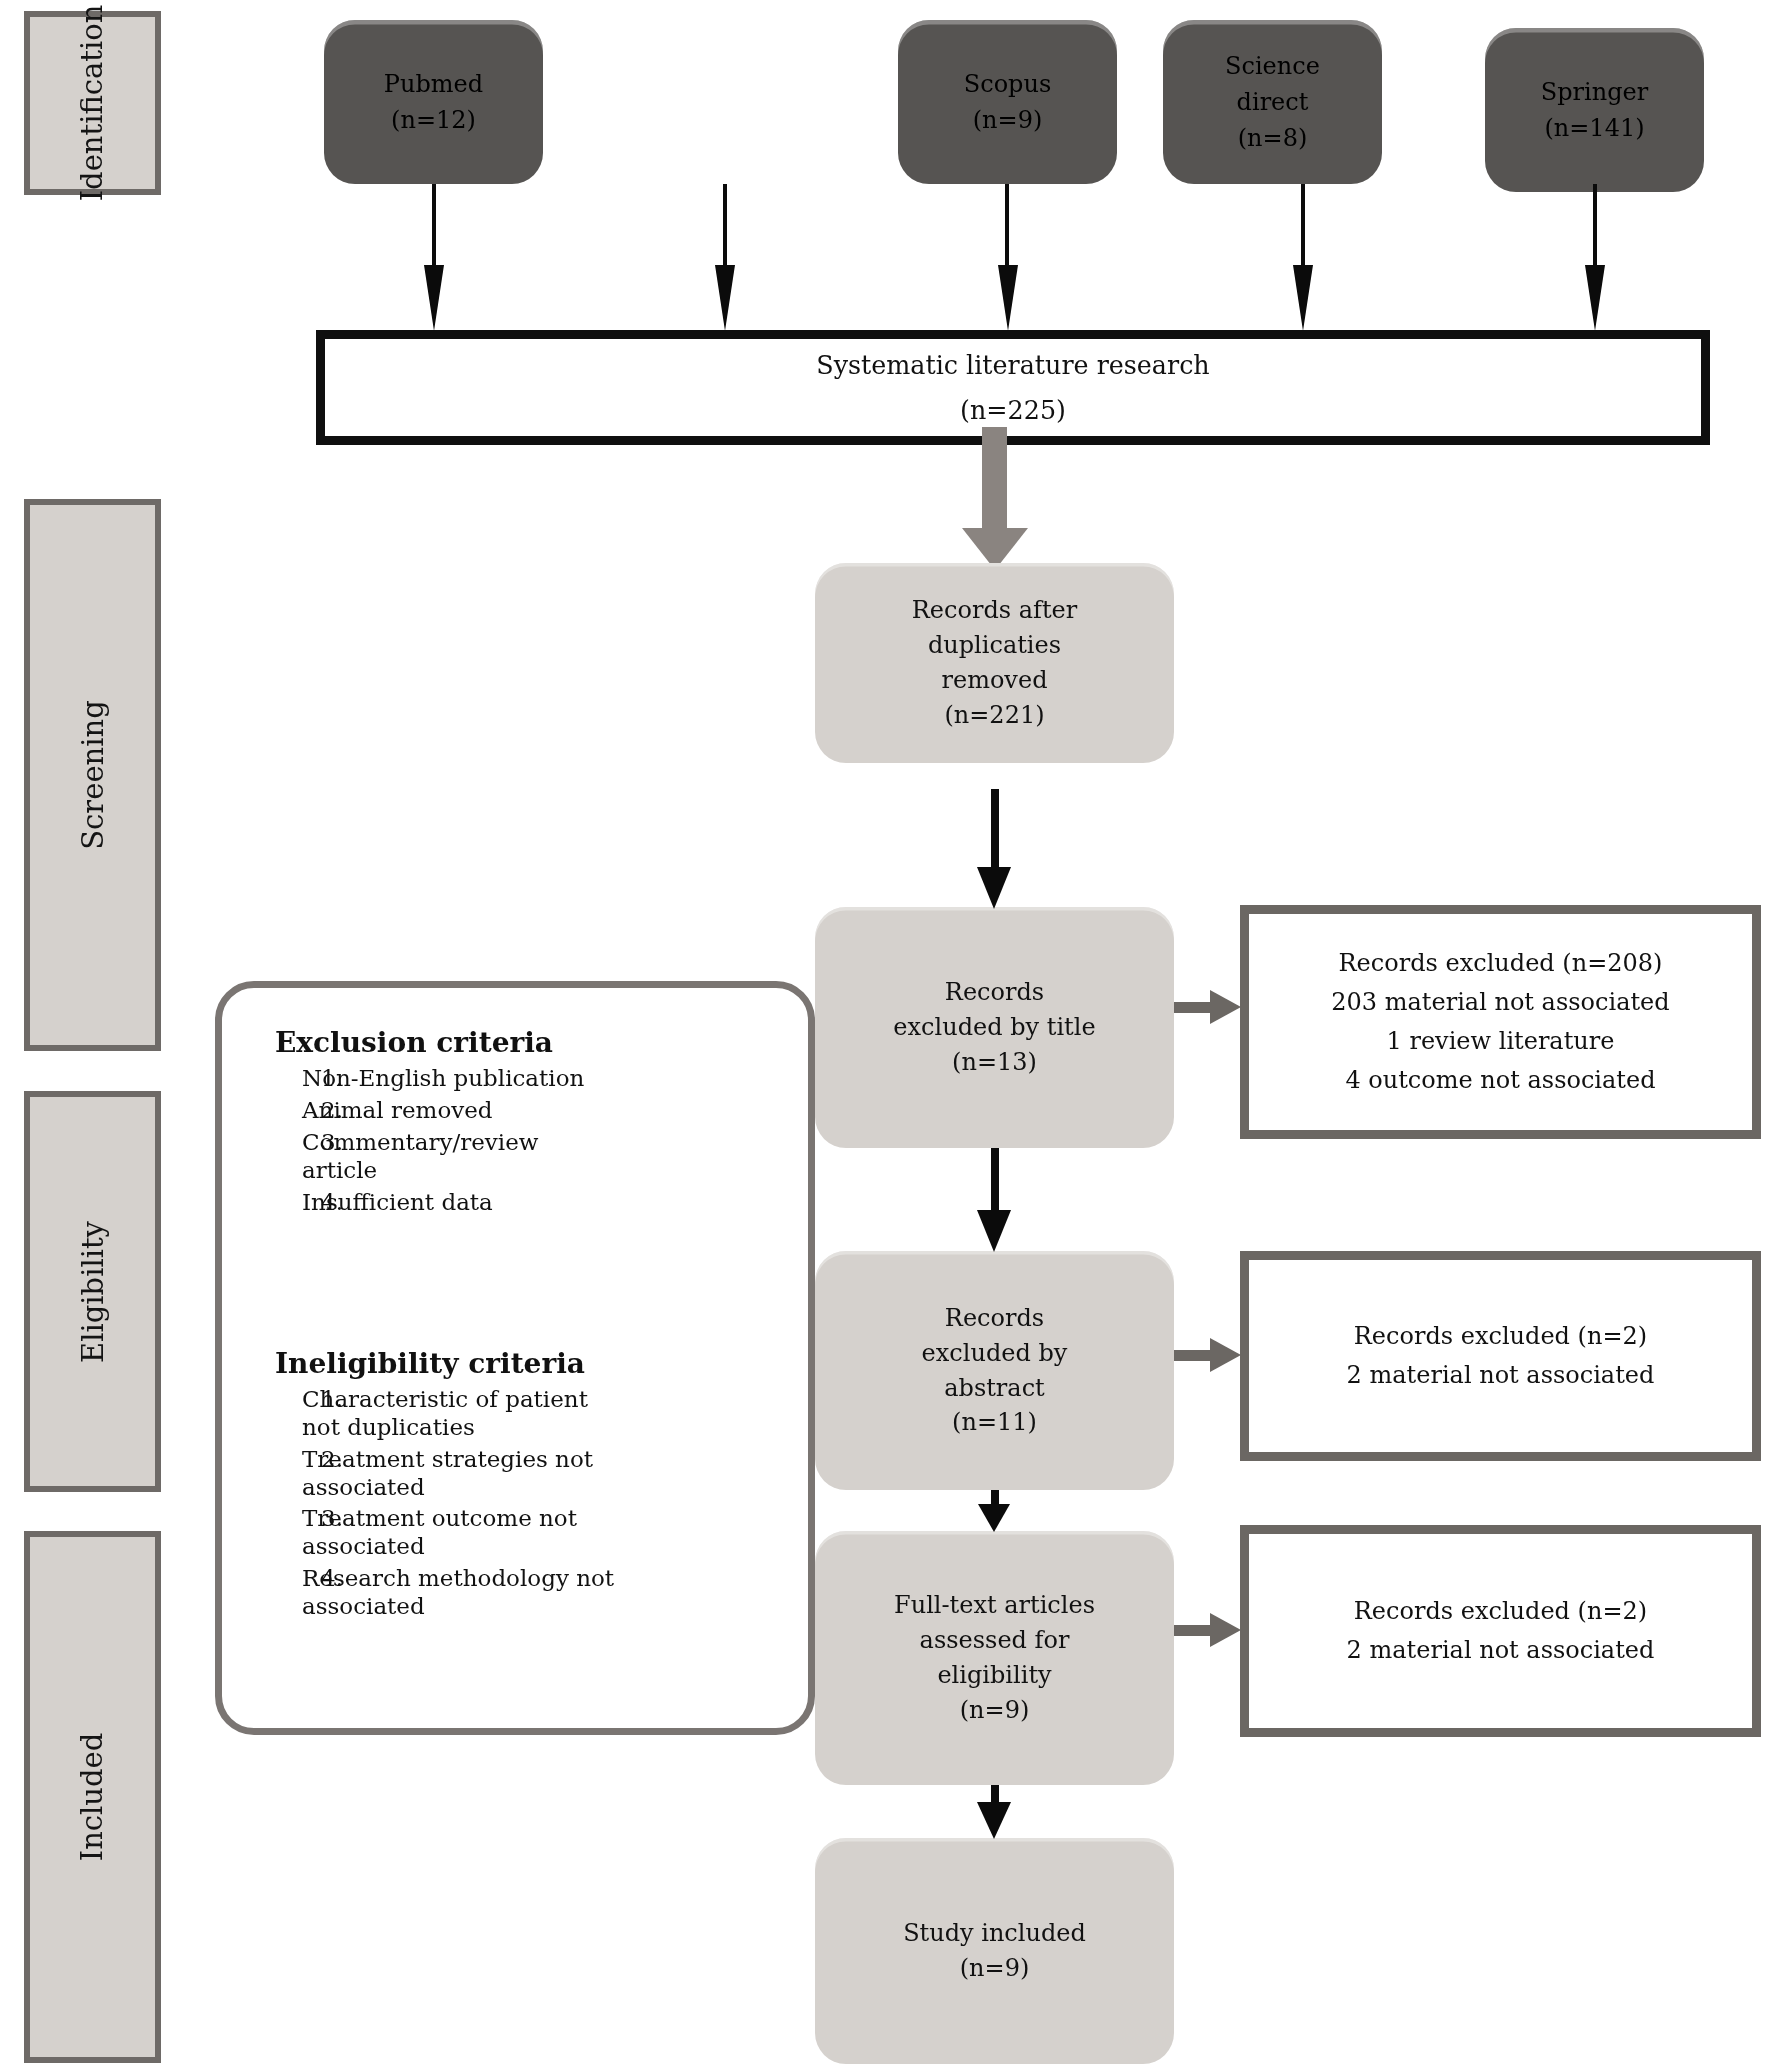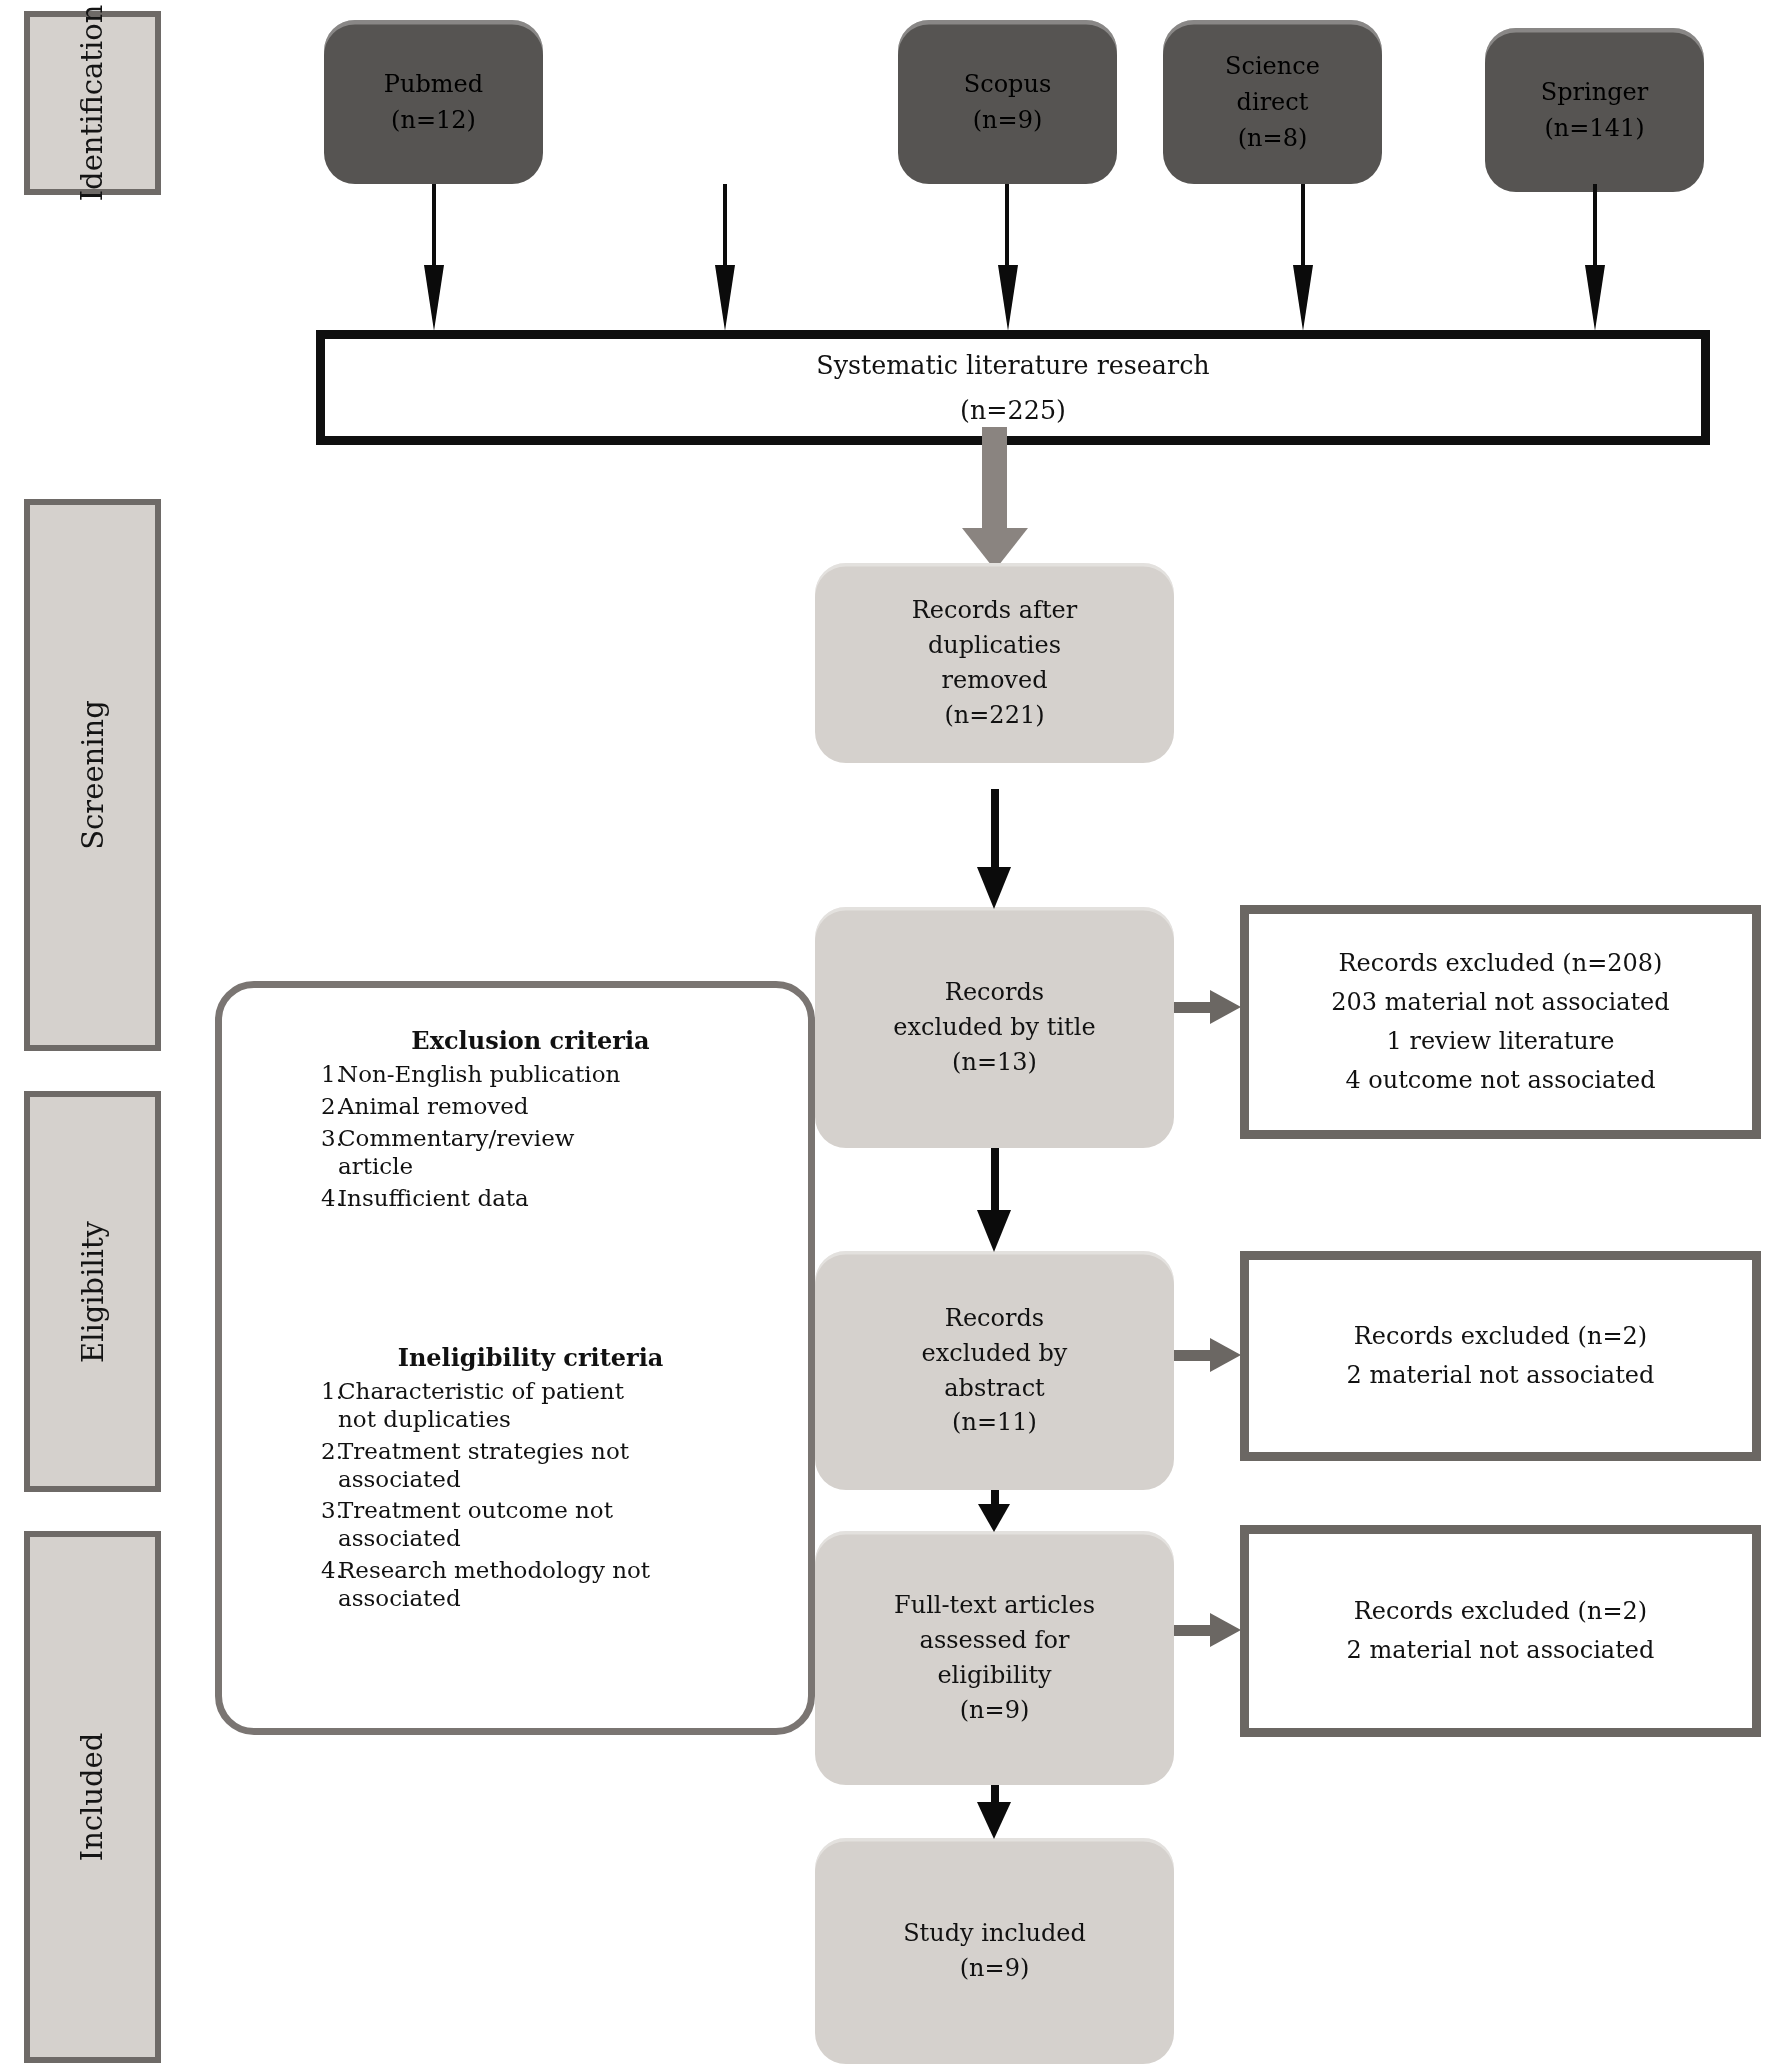--- a/index.html
+++ b/index.html
@@ -102,32 +102,32 @@
   .criteria-box {
     left: 215px; top: 981px;
     width: 600px; height: 754px;
     background: #ffffff;
     border: 7px solid #7a7572;
     border-radius: 39px;
     box-sizing: border-box;
   }
   .crit-content { padding: 38px 22px 0 0; }
   .crit-heading {
-    text-align: center;
+    text-align: left;
     font-weight: bold;
-    font-size: 24px;
+    font-size: 28px;
     padding-left: 53px;
     margin: 0 0 6.1px 0;
   }
   .crit-heading.second { margin-top: 131px; }
   .crit-list { counter-reset: crit; }
   .crit-item {
     position: relative;
     counter-increment: crit;
-    padding-left: 116px;
+    padding-left: 80px;
     font-size: 23px;
     line-height: 1.2;
     margin-bottom: 4.4px;
     white-space: pre-line;
   }
   .crit-item::before {
     content: counter(crit) ".";
     position: absolute;
     left: 99px;
     top: 0;

